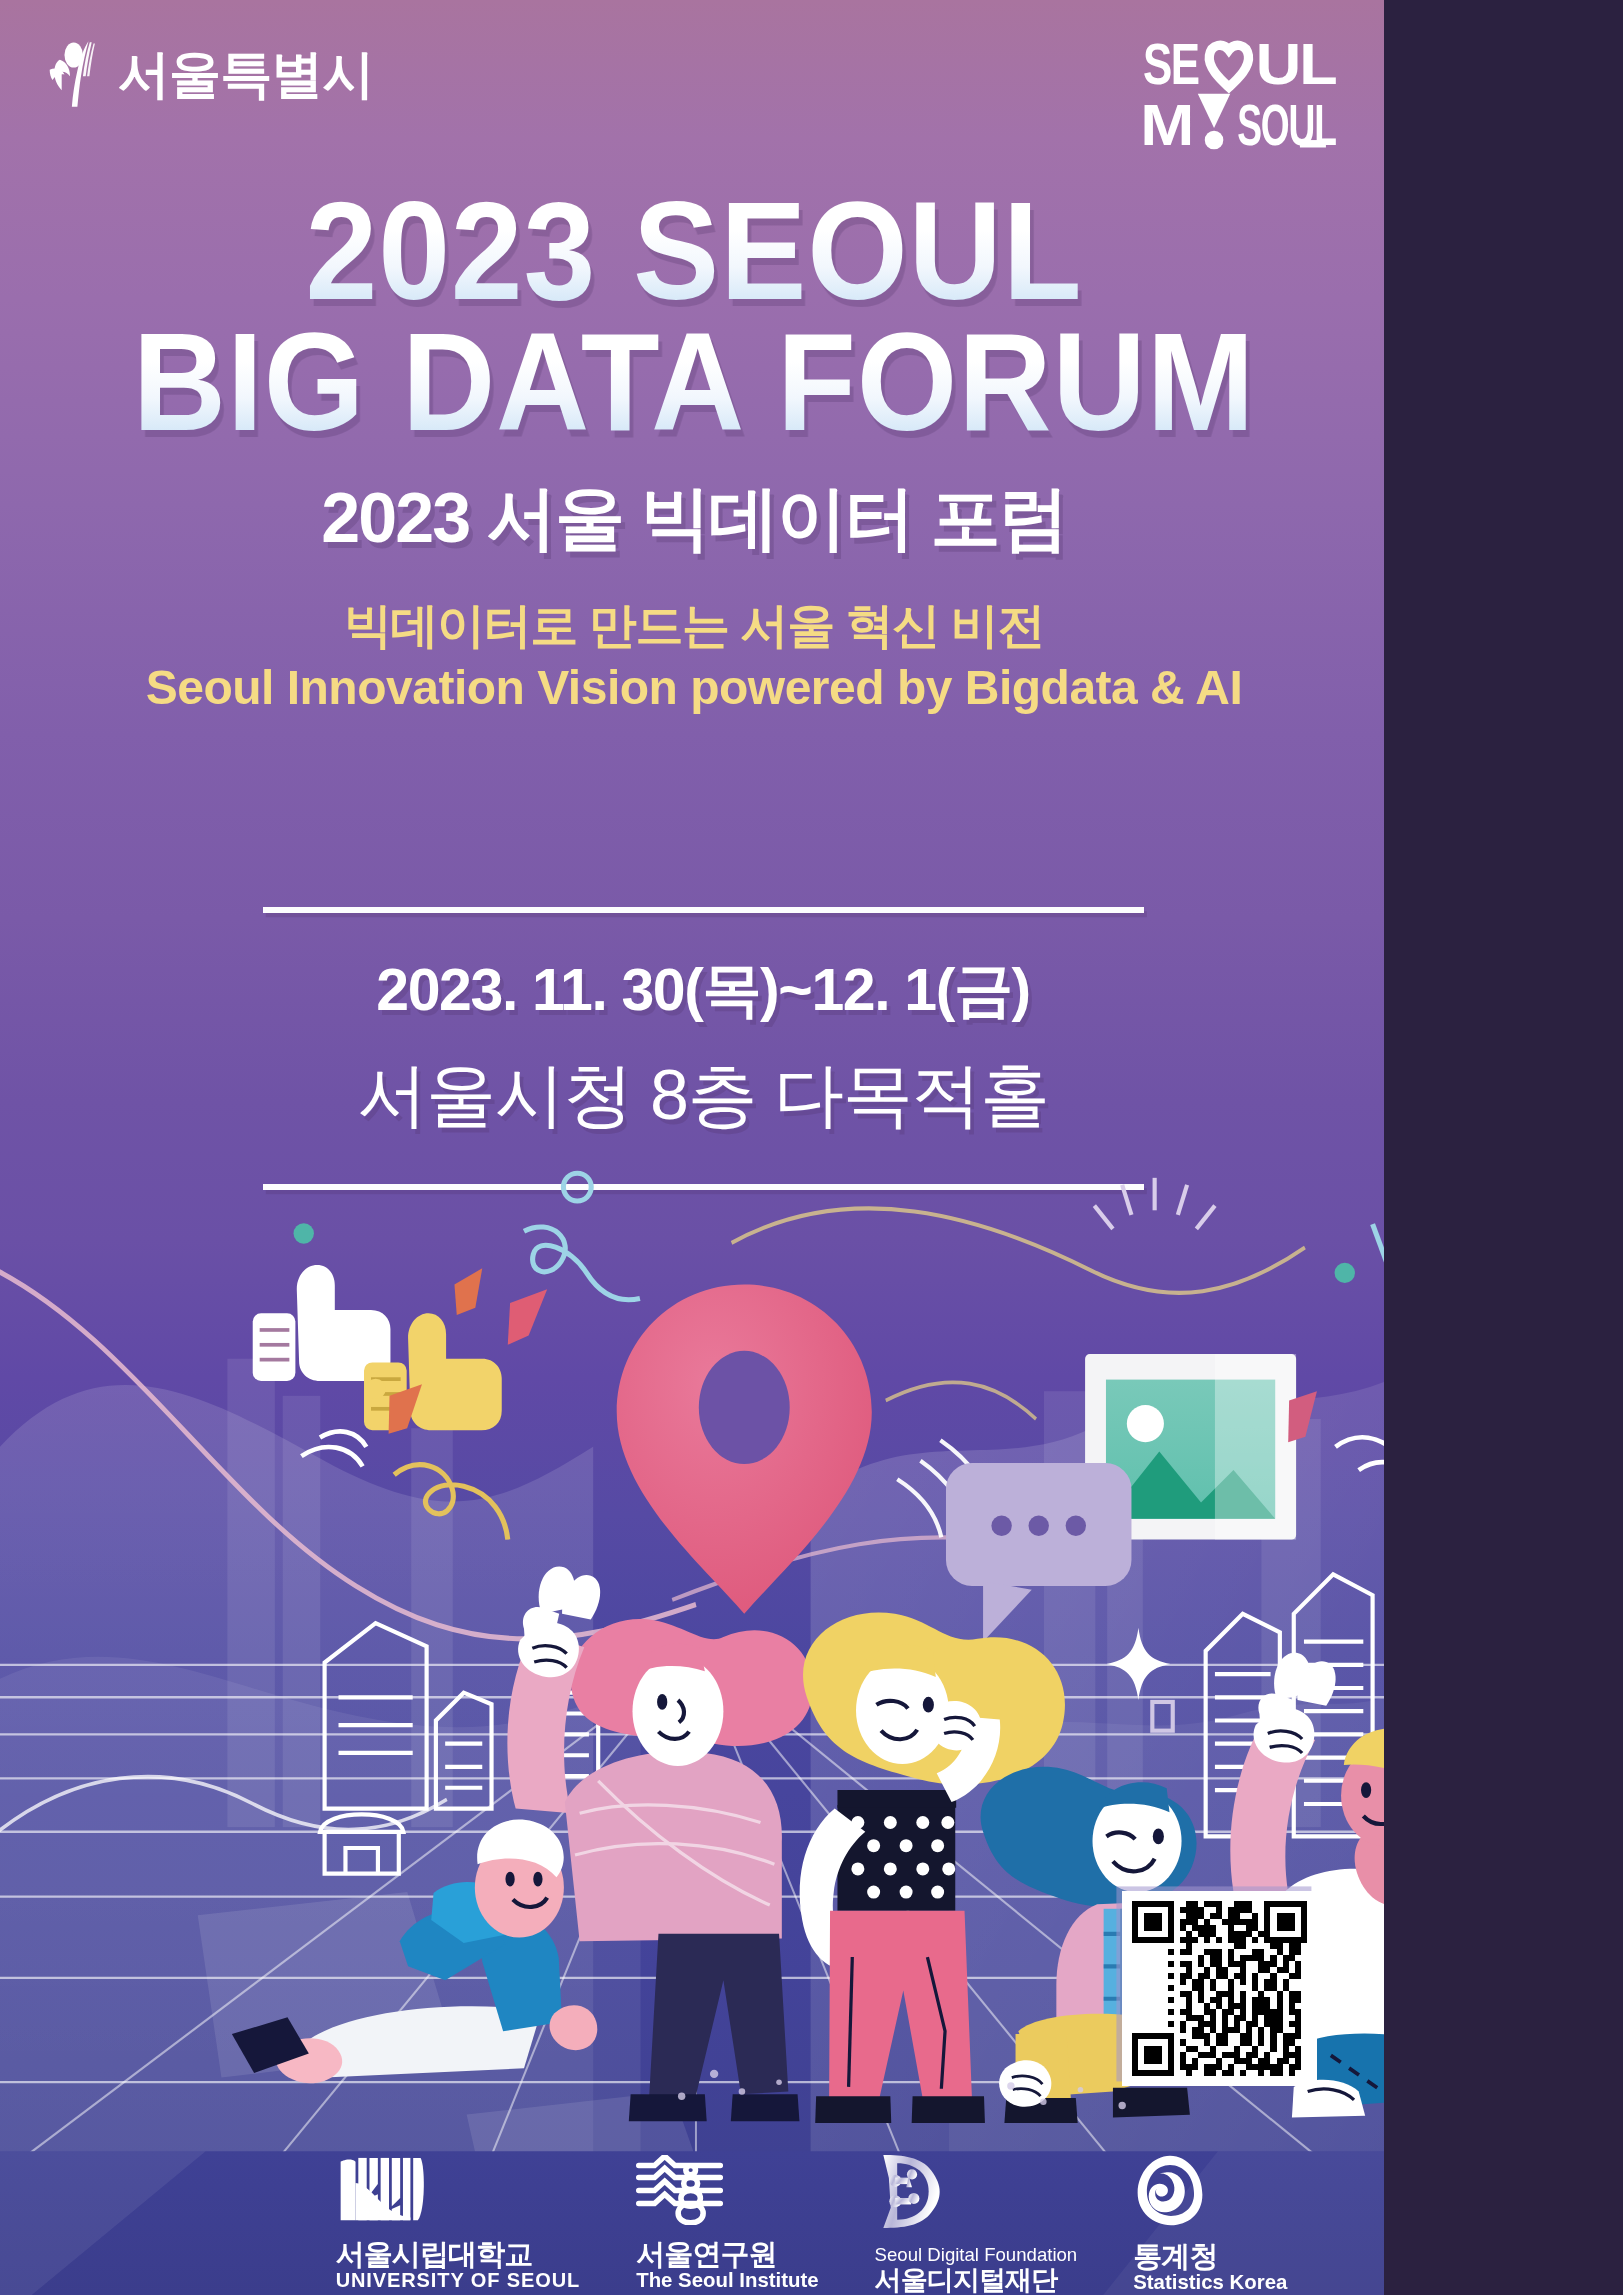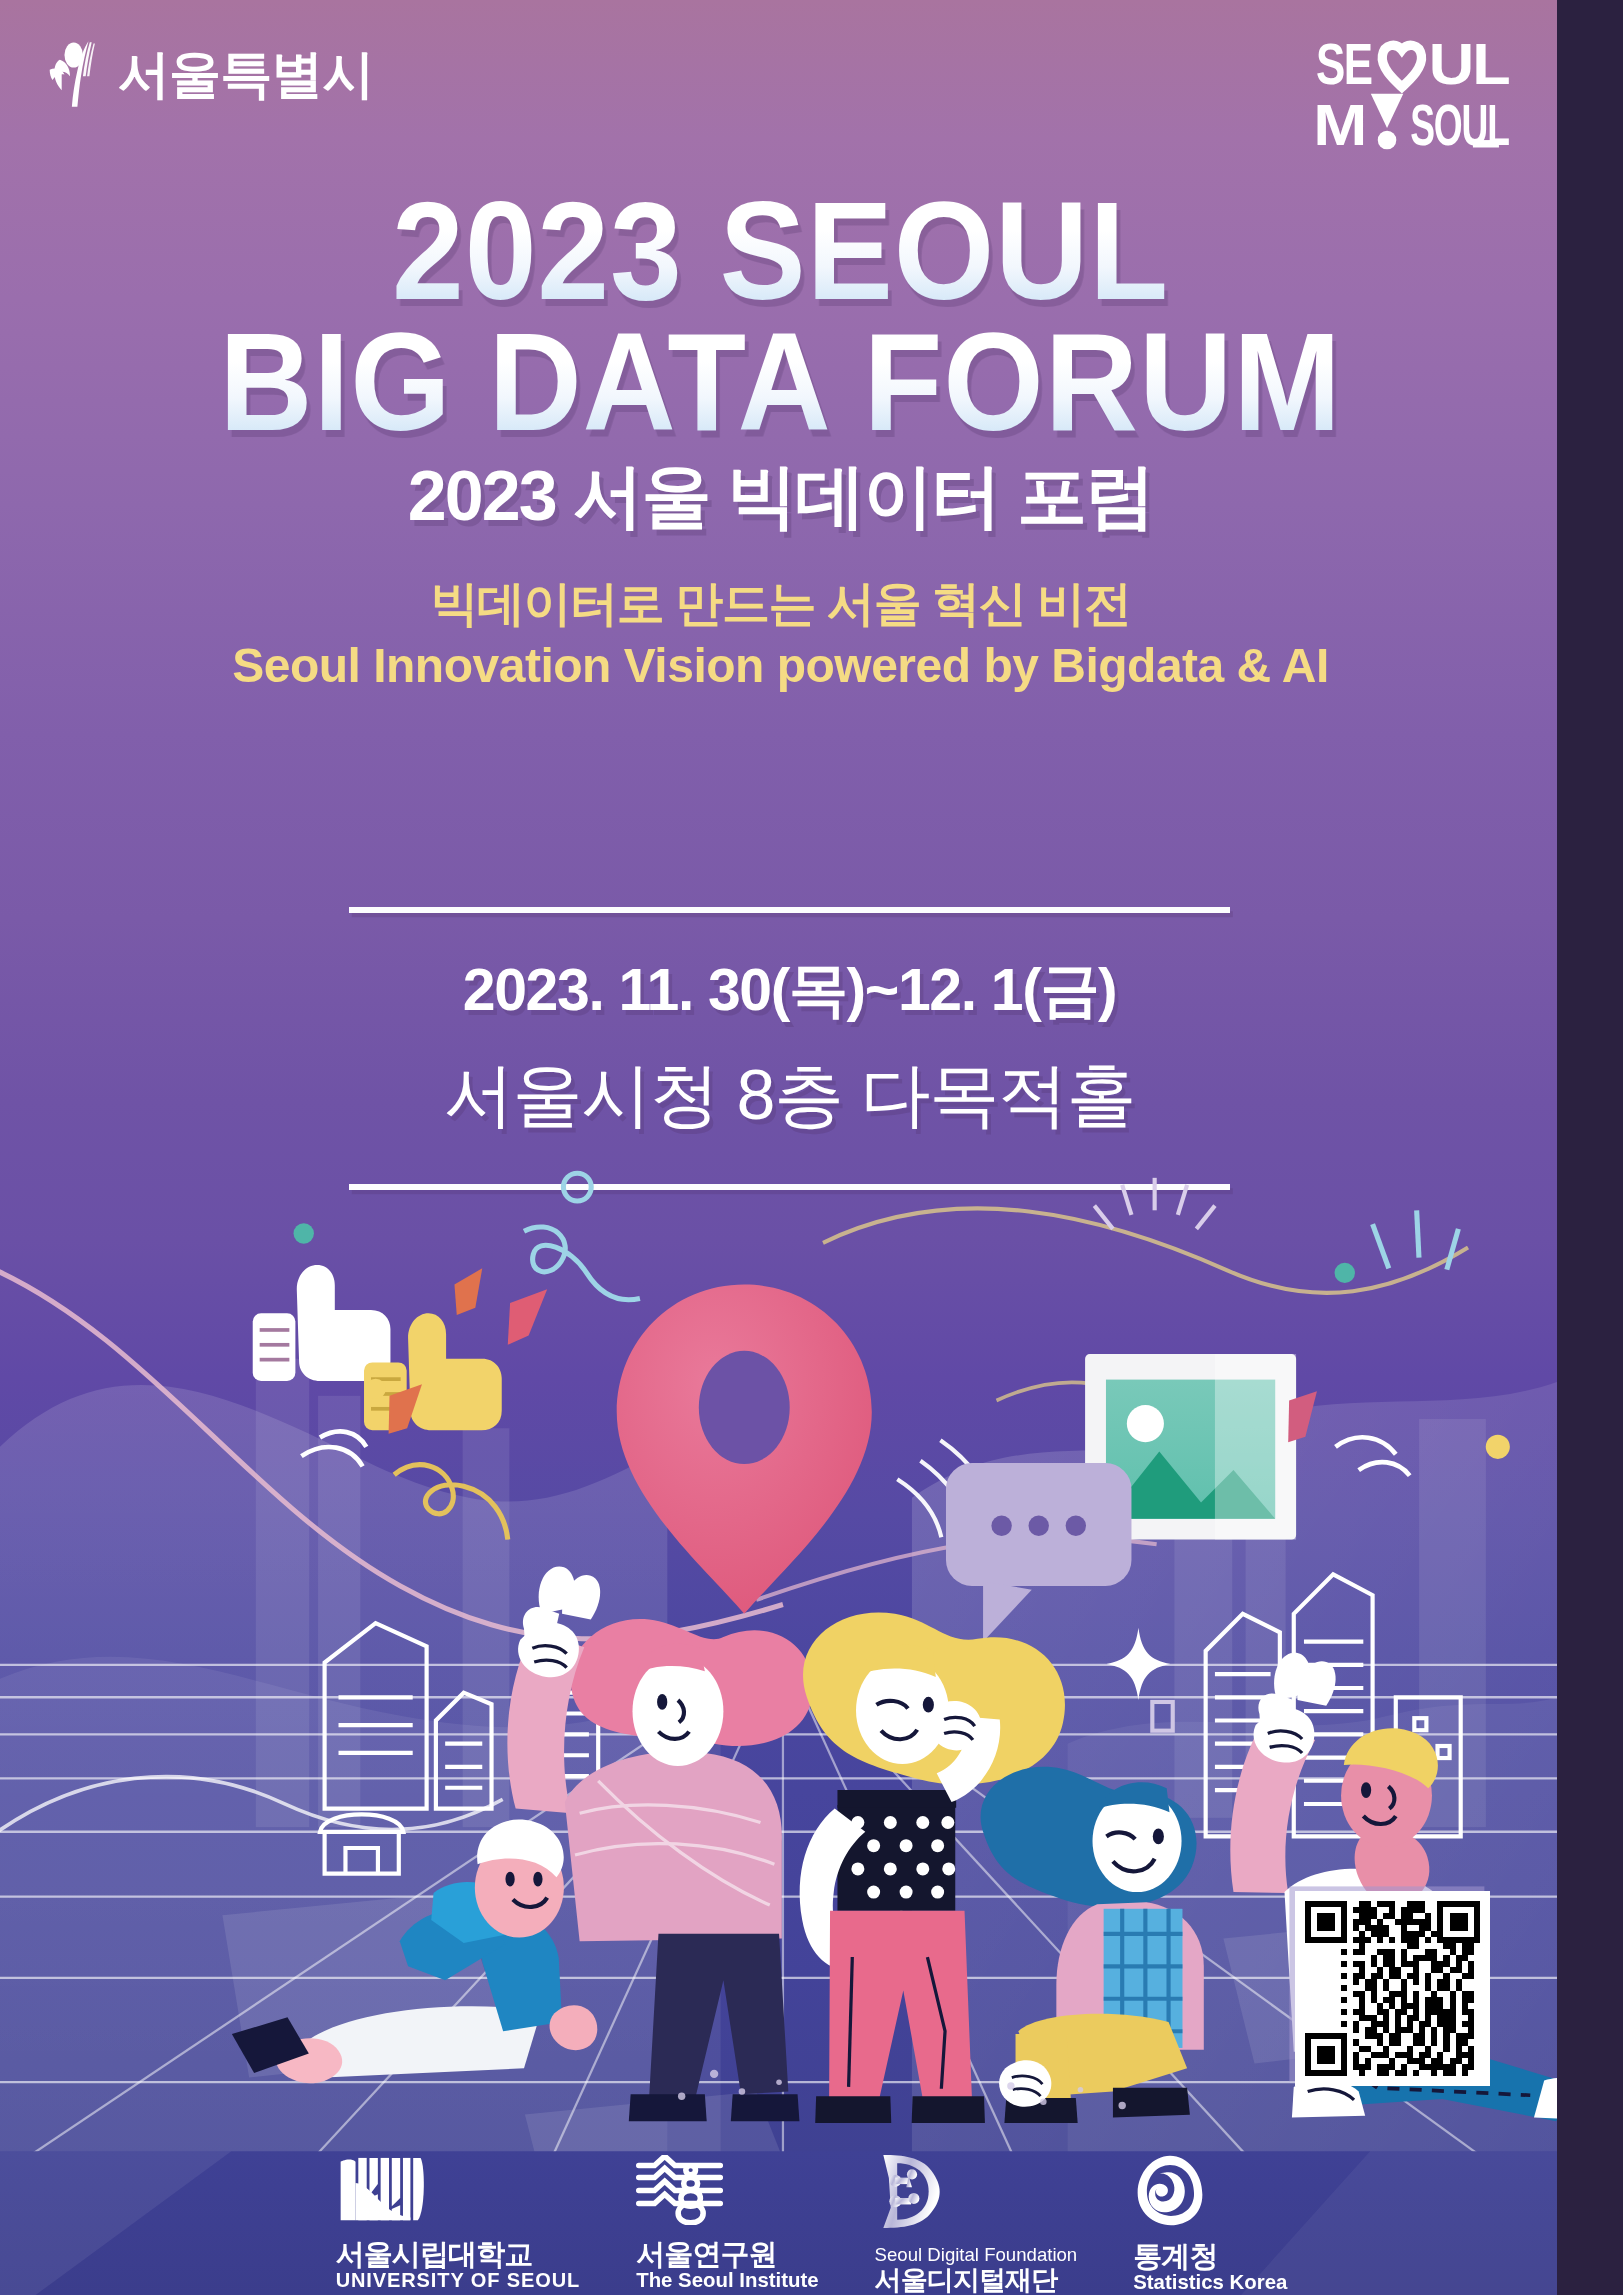--- a/index.html
+++ b/index.html
@@ -2,21 +2,21 @@
 <html style="font-size:7.4px"><head>
 <meta charset="utf-8">
 <title>2023 SEOUL BIG DATA FORUM</title>
 <style>
   * { margin:0; padding:0; box-sizing:border-box; }
   html,body { background:#2b2140; }
   body { font-family:"Liberation Sans", sans-serif; }
 
   #poster{
     position:relative;
-    width:1557px; height:2295px;
+    width:1384px; height:2295px;
     overflow:hidden;
     background:linear-gradient(180deg,
       #a9749f 0%,
       #a272aa 6%,
       #9a6ead 13%,
       #8e68ad 22%,
       #815fab 32%,
       #7a5aa8 40%,
       #6f53a6 48%,
       #6a50a6 54%,
@@ -54,21 +54,21 @@
     background:linear-gradient(180deg,#ffffff 0%,#ffffff 34%,#f2f7fd 62%,#d7e9f8 88%,#cfe4f7 100%);
     -webkit-background-clip:text;background-clip:text;
     color:transparent;
     -webkit-text-fill-color:transparent;
     filter:drop-shadow(4.6px 7.4px 0 rgba(70,40,90,0.22));
     white-space:nowrap;
   }
   .big-title.l2{font-size:139px;}
 
   .kor-title{
-    margin-top:3px;
+    margin-top:25px;
     color:#ffffff;
     font-size:70px;
     font-weight:700;
     letter-spacing:-1.9px;
     text-shadow:4.2px 6px 0 rgba(70,40,90,0.22);
     white-space:nowrap;
   }
 
   .sub-kor{
     margin-top:28px;

